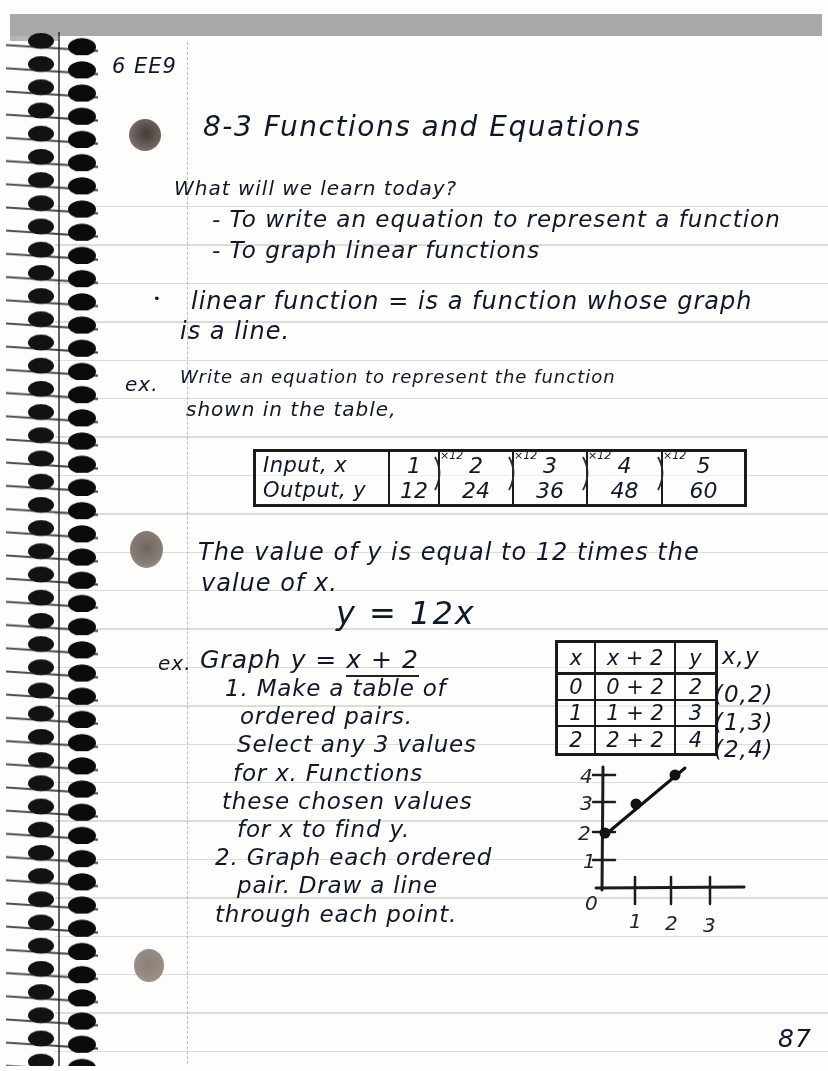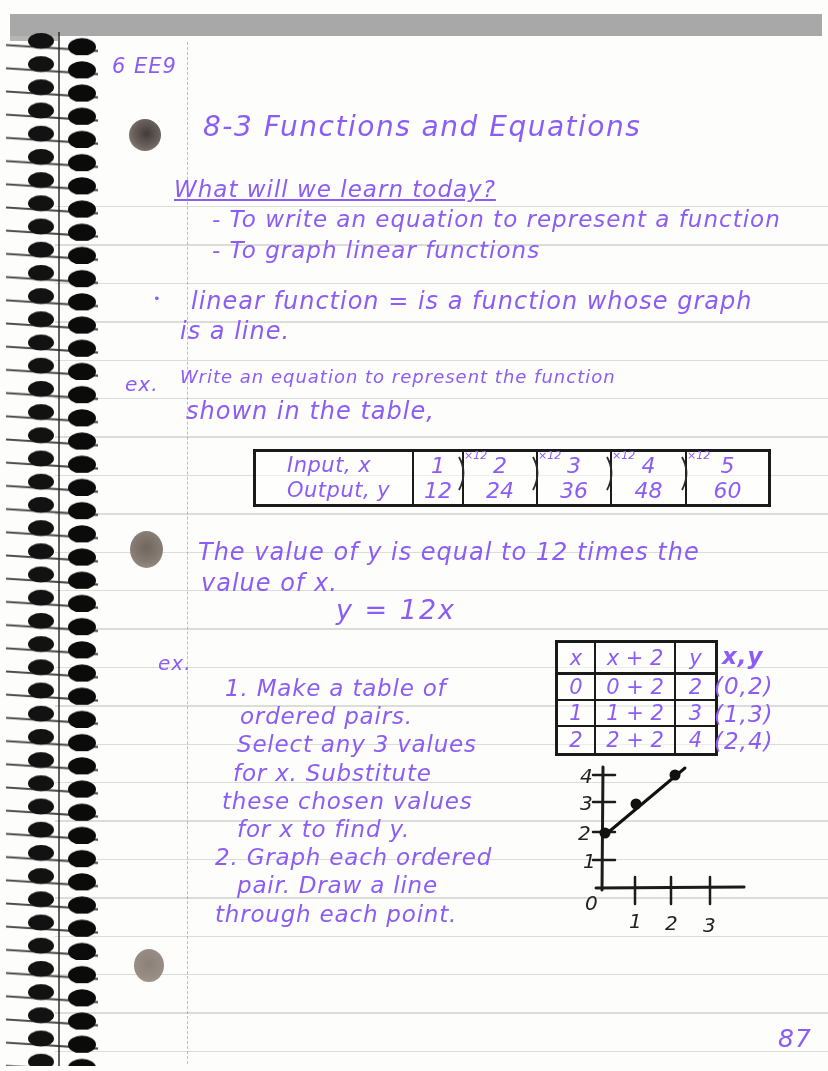--- a/index.html
+++ b/index.html
@@ -1,21 +1,21 @@
 <!DOCTYPE html>
 <html><head>
 <meta charset="utf-8">
 <style>
   * { margin:0; padding:0; box-sizing:border-box; }
   html,body { background:#ffffff; }
   .page {
     position:relative; width:828px; height:1071px;
     background:#fdfdfb; overflow:hidden;
     font-family:"DejaVu Sans", sans-serif;
-    color:#8b5cf6;
+    color:#0f172a;
   }
   .hw { font-style:italic; letter-spacing:1px; white-space:nowrap; }
   .abs { position:absolute; }
 
   
   .top-bar { position:absolute; left:10px; top:14px; width:812px; height:22px; background:#a8a8a8; }
   .top-bar-notch { position:absolute; left:10px; top:36px; width:48px; height:5px; background:#b5b5b5; }
 
   
   .ruled {
@@ -36,53 +36,53 @@
   .punch { position:absolute; border-radius:50%; }
   .punch1 { left:129px; top:119px; width:32px; height:32px;
     background:radial-gradient(circle at 55% 45%, #413c39 0%, #6b625c 55%, #938880 90%); }
   .punch2 { left:130px; top:531px; width:33px; height:37px;
     background:radial-gradient(circle at 50% 45%, #6f665f 0%, #867b72 55%, #9c9289 90%); }
   .punch3 { left:134px; top:949px; width:30px; height:33px;
     background:radial-gradient(circle at 50% 45%, #8b8179 0%, #978d84 60%, #a59c93 90%); }
 
   .code { left:112px; top:54px; font-size:21px; }
   .title { left:203px; top:110px; font-size:28px; letter-spacing:1.5px; }
-  .q { left:174px; top:176px; font-size:23px;text-decoration:underline; }
+  .q { left:174px; top:176px; font-size:20px; }
   .goal1 { left:212px; top:206px; font-size:23px; }
   .goal2 { left:212px; top:237px; font-size:23px; }
 
   .def-bullet { left:153px; top:291px; font-size:13px; }
   .def1 { left:178px; top:287px; font-size:24px;margin-left:13px; }
   .def2 { left:180px; top:317px; font-size:24px; }
 
   .ex1-label { left:125px; top:372px; font-size:20px; }
   .ex1-p1 { left:180px; top:366px; font-size:18px; }
-  .ex1-p2 { left:186px; top:397px; font-size:24px; }
+  .ex1-p2 { left:186px; top:397px; font-size:20px; }
 
   
   .table1 {
     position:absolute; left:253px; top:449px; height:58px;
-    display:flex; border:3px solid #1a1a1a; background:rgba(255,255,255,0.5);padding-left:24px;
+    display:flex; border:3px solid #1a1a1a; background:rgba(255,255,255,0.5);
   }
   .t1cell { position:relative; border-right:2.5px solid #1a1a1a;
     display:flex; flex-direction:column; justify-content:space-between;
     padding:1px 0 2px 0; }
   .t1cell:last-child { border-right:none; }
   .t1label { width:134px; padding-left:7px; }
   .t1label div { font-style:italic; font-size:21px; letter-spacing:0.5px; line-height:25px; }
   .t1v { text-align:center; font-style:italic; font-size:22px; line-height:25px; }
   .t1c1 { width:50px; } .t1c2 { width:74px; } .t1c3 { width:74px; }
   .t1c4 { width:75px; } .t1c5 { width:81px; }
   .mult { position:absolute; left:-8px; top:-2px; width:30px; height:44px; pointer-events:none; }
   .mult svg { position:absolute; left:0; top:4px; }
   .mult .mlab { position:absolute; left:8px; top:-1px; font-size:11px; font-style:italic; letter-spacing:0; }
 
   .concl1 { left:198px; top:538px; font-size:24px; }
   .concl2 { left:201px; top:569px; font-size:24px; }
-  .eq { left:336px; top:594px; font-size:27px; letter-spacing:2px; }
+  .eq { left:336px; top:594px; font-size:32px; letter-spacing:2px; }
 
   .ex2-label { left:158px; top:651px; font-size:20px; }
   .ex2-title { left:200px; top:645px; font-size:25px; }
   .underlined { border-bottom:2.5px solid #222; padding-bottom:1px; }
 
   .steps { position:absolute; left:215px; top:674px; font-size:23px; }
   .steps div { font-style:italic; letter-spacing:0.8px; line-height:28.2px; white-space:nowrap; }
   .ml10{margin-left:10px;} .ml25{margin-left:25px;} .ml22{margin-left:22px;}
   .ml18{margin-left:18px;} .ml23{margin-left:7px;} .ml0{margin-left:0;}
   .ml27{}
@@ -96,21 +96,21 @@
   }
   .t2cell { border-right:2.5px solid #1a1a1a; border-bottom:2.5px solid #1a1a1a;
     display:flex; align-items:center; justify-content:center;
     font-style:italic; font-size:21px; }
   .t2cell.lastcol { border-right:none; }
   .t2cell.lastrow { border-bottom:none; }
   .t2head { border-bottom:3px solid #1a1a1a; }
 
   .pairs { position:absolute; left:714px; top:643px; font-size:23px; }
   .pairs div { font-style:italic; letter-spacing:1px; }
-  .pairs-header { margin-left:8px; margin-bottom:4px;font-weight:bold; }
+  .pairs-header { margin-left:8px; margin-bottom:12px; }
   .pairs .pr { line-height:27.5px; }
 
   .graph { position:absolute; left:560px; top:752px; }
 
   .pagenum { left:778px; top:1024px; font-size:25px; }
 </style>
 </head>
 <body>
 
 <div class="page">
@@ -200,26 +200,30 @@
       <div class="t1v">5</div>
       <div class="t1v">60</div>
     </div>
   </div>
 
   <div class="abs hw concl1">The value of y is equal to 12 times the</div>
   <div class="abs hw concl2">value of x.</div>
   <div class="abs hw eq">y = 12x</div>
 
   <div class="abs hw ex2-label">ex.</div>
+  <div class="abs hw ex2-title">
+    <span>Graph y =</span>
+    <span class="underlined">x + 2</span>
+  </div>
 
   <div class="steps">
     <div class="ml10">1. Make a table of</div>
     <div class="ml25">ordered pairs.</div>
     <div class="ml22">Select any 3 values</div>
-    <div class="ml18">for x. Substitute</div>
+    <div class="ml18">for x. Functions</div>
     <div class="ml23">these chosen values</div>
     <div class="ml22">for x to find y.</div>
     <div class="ml0">2. Graph each ordered</div>
     <div class="ml22">pair. Draw a line</div>
     <div class="ml27">through each point.</div>
   </div>
 
   <div class="table2">
     <div class="t2cell t2head">x</div>
     <div class="t2cell t2head">x + 2</div>

